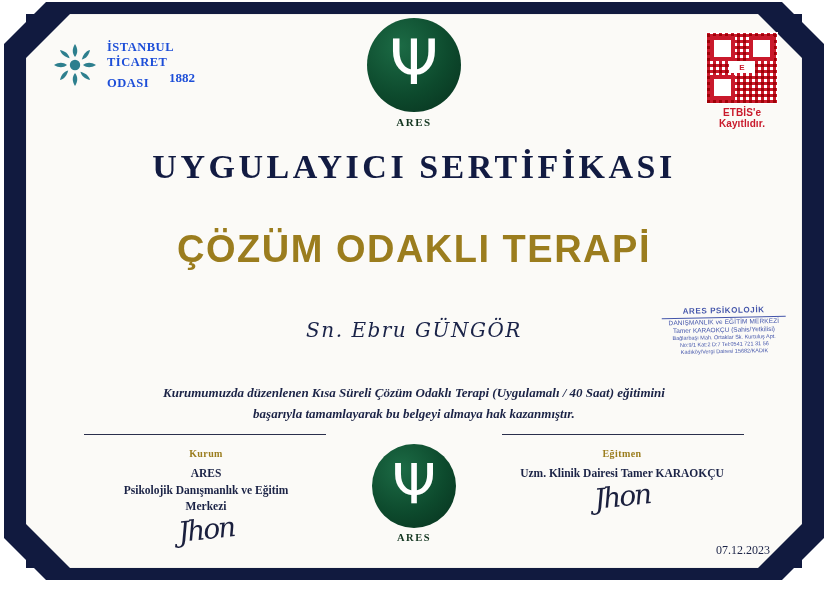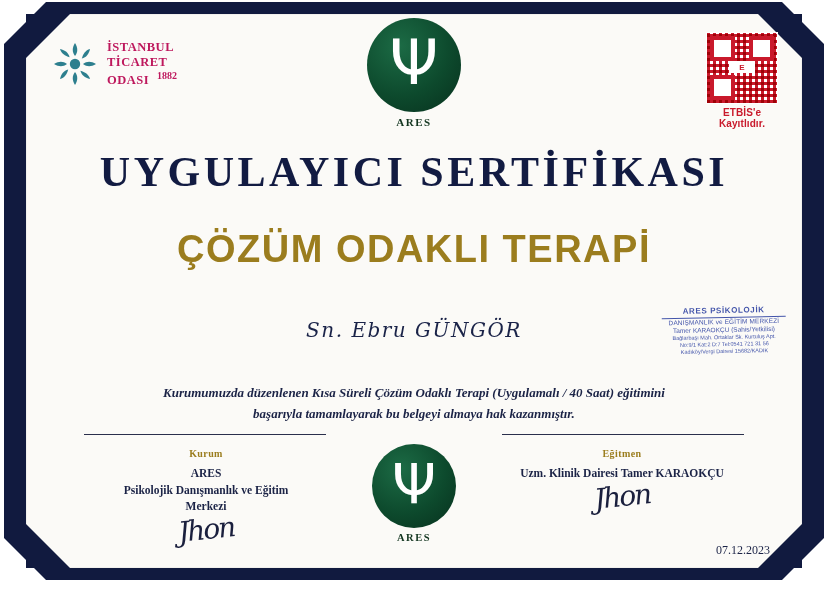--- a/index.html
+++ b/index.html
@@ -86,34 +86,34 @@
     align-items: center;
     gap: 9px;
   }
   .ito-mark {
     width: 46px;
     height: 46px;
     flex: 0 0 46px;
   }
   .ito-text {
     line-height: 1.18;
-    color: #be185d;
+    color: #1d4ed8;
   }
   .ito-text .l1, .ito-text .l2, .ito-text .l3 {
     font-family: "Liberation Serif", serif;
     font-weight: bold;
     font-size: 12.5px;
     letter-spacing: 0.5px;
   }
   .ito-text .l3 { position: relative; }
   .ito-text .yr {
-    font-size: 10px;
+    font-size: 13px;
     vertical-align: super;
     letter-spacing: 0;
-    margin-left: 8px;
+    margin-left: 20px;
   }
 
   .ares-top {
     position: absolute;
     left: 50%;
     transform: translateX(-50%);
     top: 18px;
     text-align: center;
   }
   .ares-badge {
@@ -194,21 +194,21 @@
 
   
   .title-main {
     position: absolute;
     top: 148px;
     left: 0;
     right: 0;
     text-align: center;
     font-family: "Liberation Serif", serif;
     font-weight: bold;
-    font-size: 42px;
+    font-size: 34px;
     letter-spacing: 3.5px;
     color: #121b42;
   }
   .title-sub {
     position: absolute;
     top: 228px;
     left: 0;
     right: 0;
     text-align: center;
     font-family: "Liberation Sans", sans-serif;

